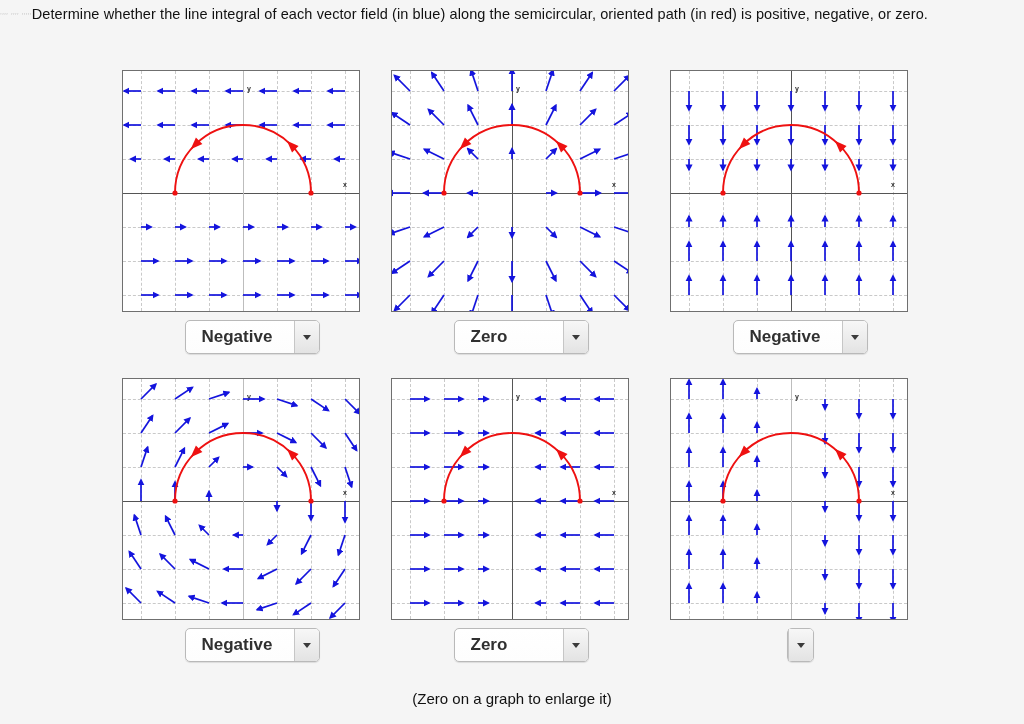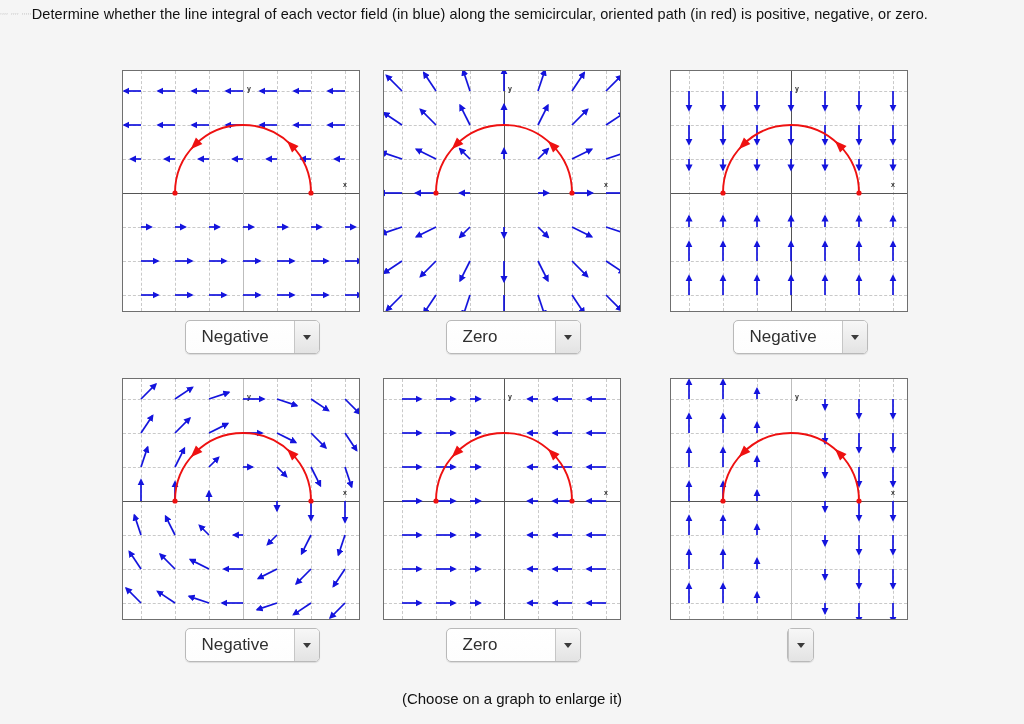--- a/index.html
+++ b/index.html
@@ -43,21 +43,21 @@
   #row-1 { top: 70px; }
   #row-2 { top: 378px; }
 
   .cell {
     position: absolute;
     top: 0;
     width: 330px;
     height: 290px;
   }
   .cell.col-0 { left: 87px; }
-  .cell.col-1 { left: 348px; }
+  .cell.col-1 { left: 356px; }
   .cell.col-2 { left: 635px; }
 
   .graph {
     position: absolute;
     left: 35px;
     top: 0px;
     width: 238px;
     height: 242px;
     background: #ffffff;
     border: 1px solid #6f6f6f;
@@ -122,20 +122,21 @@
     display: inline-flex;
     align-items: stretch;
     height: 34px;
     background: linear-gradient(#ffffff, #fdfdfd);
     border: 1px solid #b9b9b9;
     border-radius: 5px;
     box-shadow: 0 1px 1px rgba(0,0,0,0.10);
     box-sizing: border-box;
     cursor: pointer;
     user-select: none;
+    font-weight: bold;
   }
   .select .value {
     display: flex;
     align-items: center;
     padding: 0 14px 0 16px;
     font-size: 17px;
     color: #303030;
     white-space: nowrap;
     min-width: 78px;
   }
@@ -694,13 +695,13 @@
       <div class="select">
         <div class="arrow-box">
             <div class="caret"></div>
           </div>
       </div>
     </div>
   </div>
 
 </div>
 
-<div id="footer">(Choose on a graph to enlarge it)</div>
+<div id="footer">(Zero on a graph to enlarge it)</div>
 
 </body></html>

